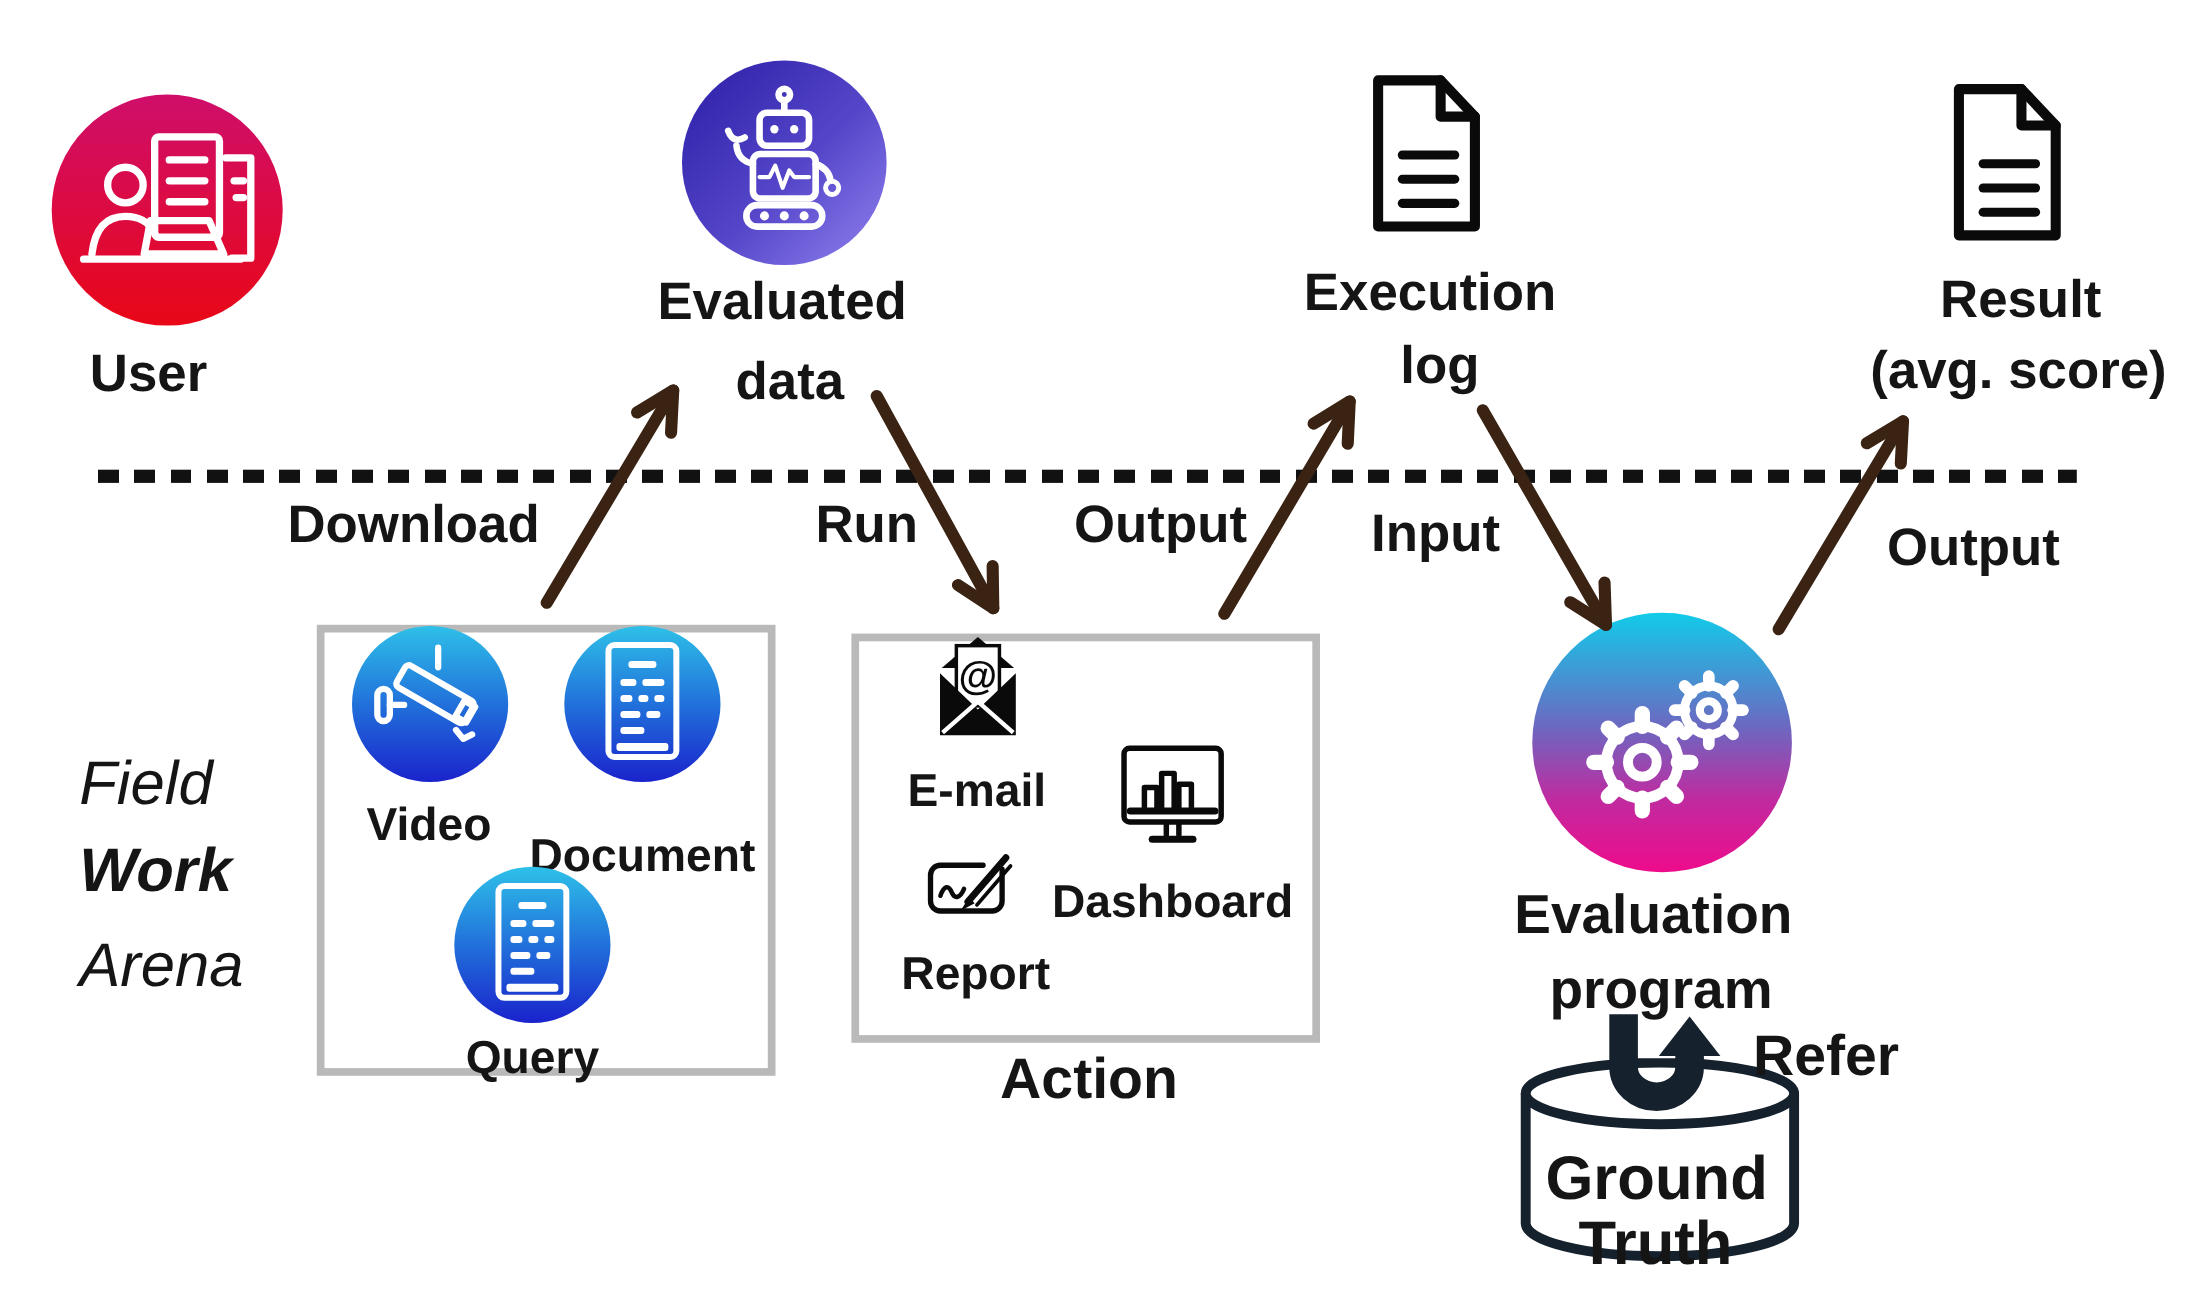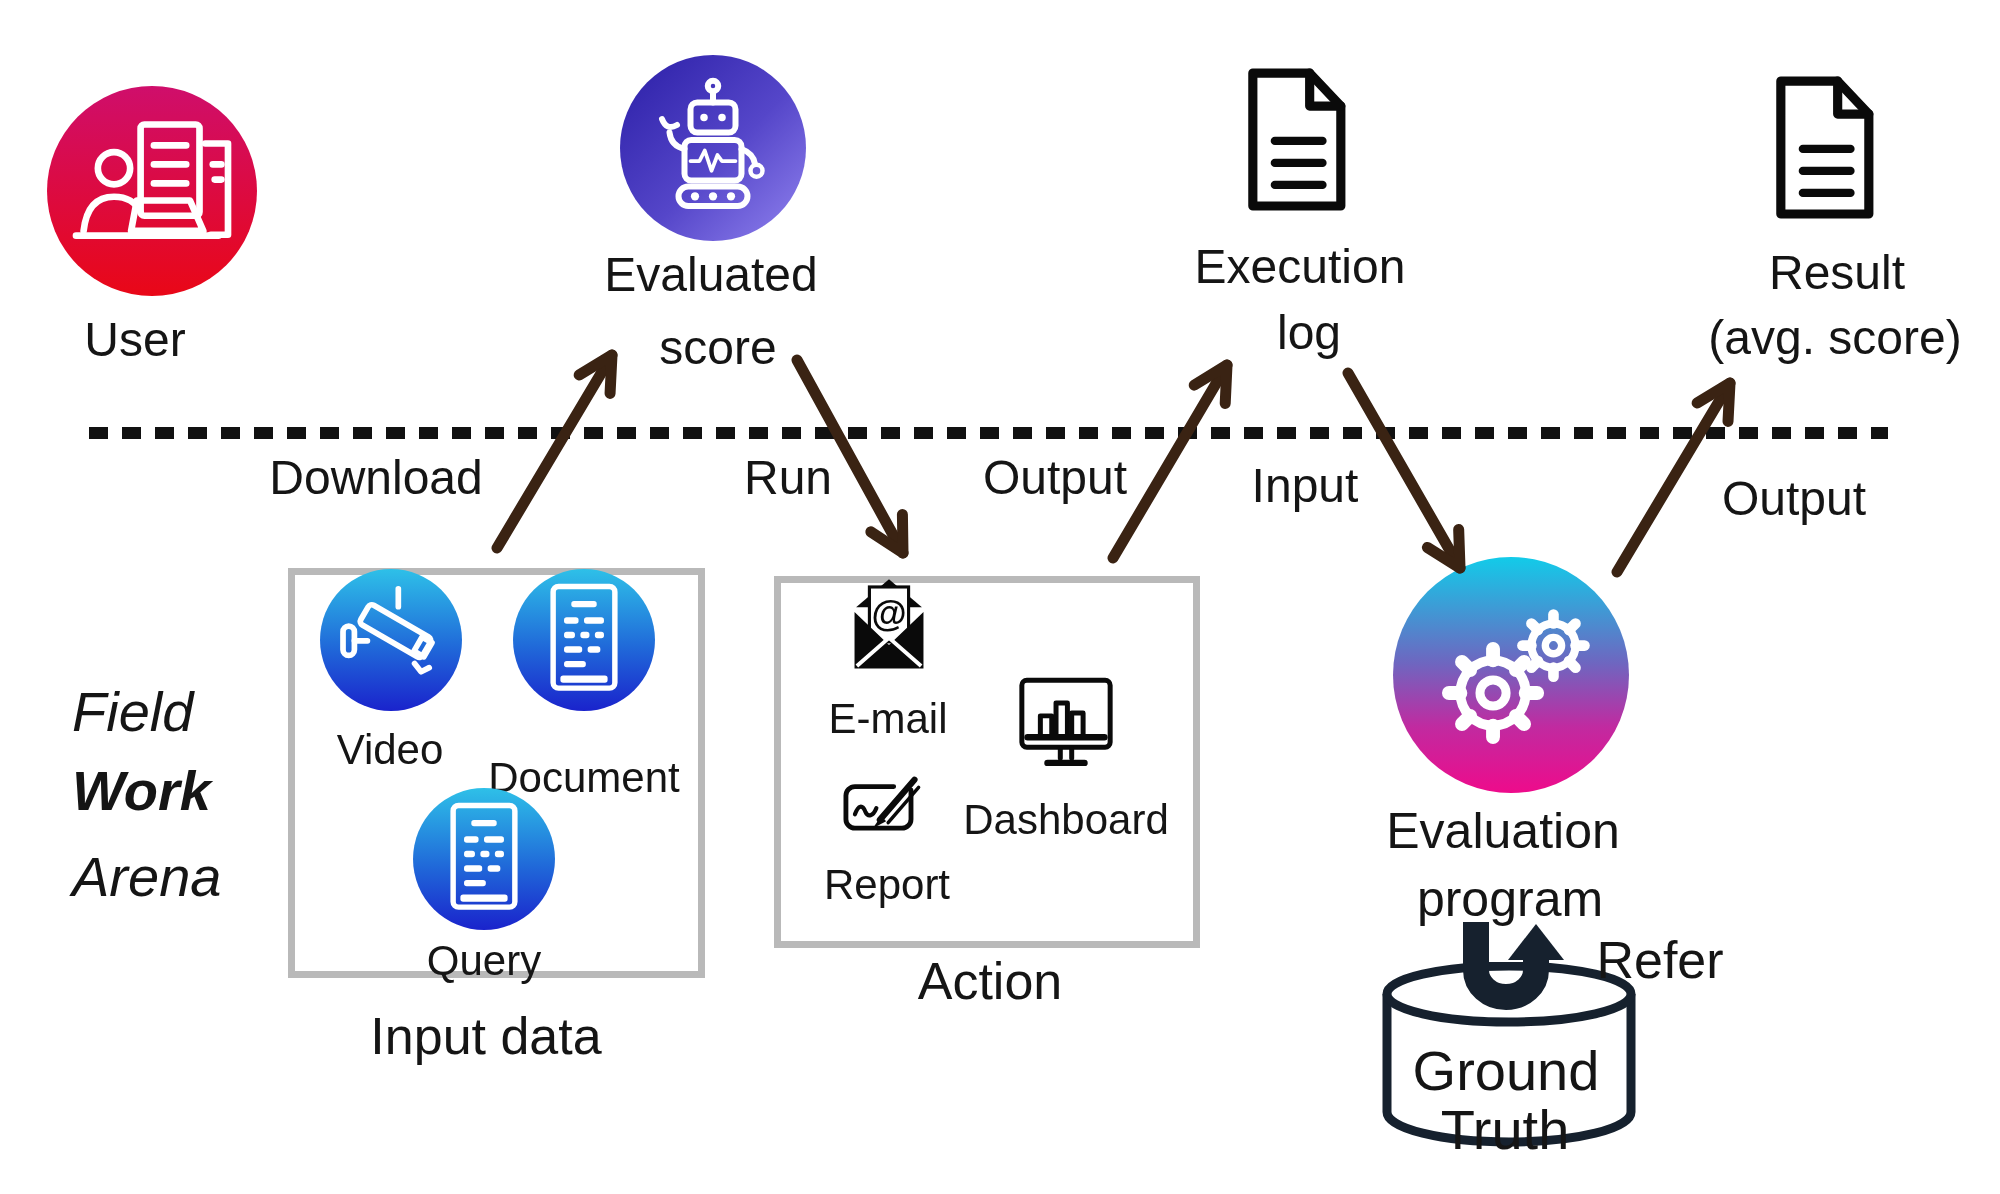--- a/index.html
+++ b/index.html
@@ -2,21 +2,21 @@
 <html><head>
 <meta charset="utf-8">
 <style>
   html,body{margin:0;padding:0;background:#ffffff;}
   .canvas{
     position:relative;width:2000px;height:1194px;background:#ffffff;overflow:hidden;
     font-family:"Liberation Sans","DejaVu Sans",sans-serif;color:#151515;
   }
   .abs{position:absolute;}
   .lbl{position:absolute;white-space:nowrap;transform:translateX(-50%);
-       font-size:48px;line-height:1.1;color:#151515;text-align:center;}
+       font-size:48px;line-height:1.1;color:#151515;text-align:center;font-weight:bold;}
   .lbl-sm{font-size:42px;}
   .lbl-cap{font-size:52px;}
   .lbl-mid{font-size:50px;}
   .lbl-gt{font-size:56px;}
   .lbl-refer{font-size:52px;}
   .arena-line{position:absolute;left:72px;font-size:56px;font-style:italic;
        line-height:1;white-space:nowrap;color:#151515;}
   .node-circle{position:absolute;border-radius:50%;}
   .grad-user{background:linear-gradient(180deg,#cf0e6b 0%,#e90717 100%);}
   .grad-agent{background:linear-gradient(135deg,#2a1ea6 0%,#5546c9 55%,#9183ef 100%);}
@@ -65,21 +65,21 @@
       <path d="M32,64 q6,16 20,8"></path>
       <path d="M138,104 q16,6 18,20"></path>
       <circle cx="158" cy="133" r="8" stroke-width="6"></circle>
       <rect x="54" y="154" width="92" height="26" rx="13"></rect>
       <circle cx="76" cy="167" r="5.5" fill="#ffffff" stroke="none"></circle>
       <circle cx="100" cy="167" r="5.5" fill="#ffffff" stroke="none"></circle>
       <circle cx="124" cy="167" r="5.5" fill="#ffffff" stroke="none"></circle>
     </svg>
   </div>
   <div class="lbl" style="left:711px;top:249px;">Evaluated</div>
-  <div class="lbl" style="left:718px;top:322px;">score</div>
+  <div class="lbl" style="left:718px;top:322px;">data</div>
 
   <svg class="abs" style="left:1240px;top:62px;" width="110" height="155" viewBox="0 0 120 165" fill="none" stroke="#0a0a0a" stroke-width="10" stroke-linecap="round" stroke-linejoin="round">
     <path d="M14,10 h62 l34,36 v109 h-96 z"></path>
     <path d="M76,10 v36 h34"></path>
     <line x1="38" y1="84" x2="90" y2="84" stroke-width="9"></line>
     <line x1="38" y1="108" x2="90" y2="108" stroke-width="9"></line>
     <line x1="38" y1="132" x2="90" y2="132" stroke-width="9"></line>
   </svg>
   <div class="lbl" style="left:1300px;top:241px;">Execution</div>
   <div class="lbl" style="left:1309px;top:307px;">log</div>
@@ -148,21 +148,20 @@
         <rect x="46" y="56" width="10" height="7" rx="3"></rect>
         <rect x="62" y="56" width="10" height="7" rx="3"></rect>
       <rect x="28" y="72" width="20" height="7" rx="3"></rect>
         <rect x="54" y="72" width="14" height="7" rx="3"></rect>
       <rect x="28" y="88" width="24" height="7" rx="3"></rect>
       <rect x="24" y="104" width="52" height="8" rx="3"></rect>
     </svg>
   </div>
   <div class="lbl lbl-sm" style="left:484px;top:938px;">Query</div>
 
-  <div class="lbl lbl-cap" style="left:486px;top:1008px;">Input data</div>
 
   <div class="group-box" style="left:774px;top:576px;width:426px;height:372px;"></div>
 
   <svg class="abs" style="left:844px;top:576px;" width="90" height="94" viewBox="0 0 100 120">
     <polygon points="50,4 92,40 8,40" fill="#0a0a0a"></polygon>
     <rect x="25" y="14" width="50" height="70" fill="#ffffff" stroke="#0a0a0a" stroke-width="4"></rect>
     <text x="50" y="64" font-size="46" font-weight="bold" text-anchor="middle" fill="#0a0a0a">@</text>
     <polygon points="6,46 50,88 94,46 94,118 6,118" fill="#0a0a0a"></polygon>
     <path d="M9,115 L50,79 L91,115" stroke="#ffffff" stroke-width="5" fill="none"></path>
   </svg>

